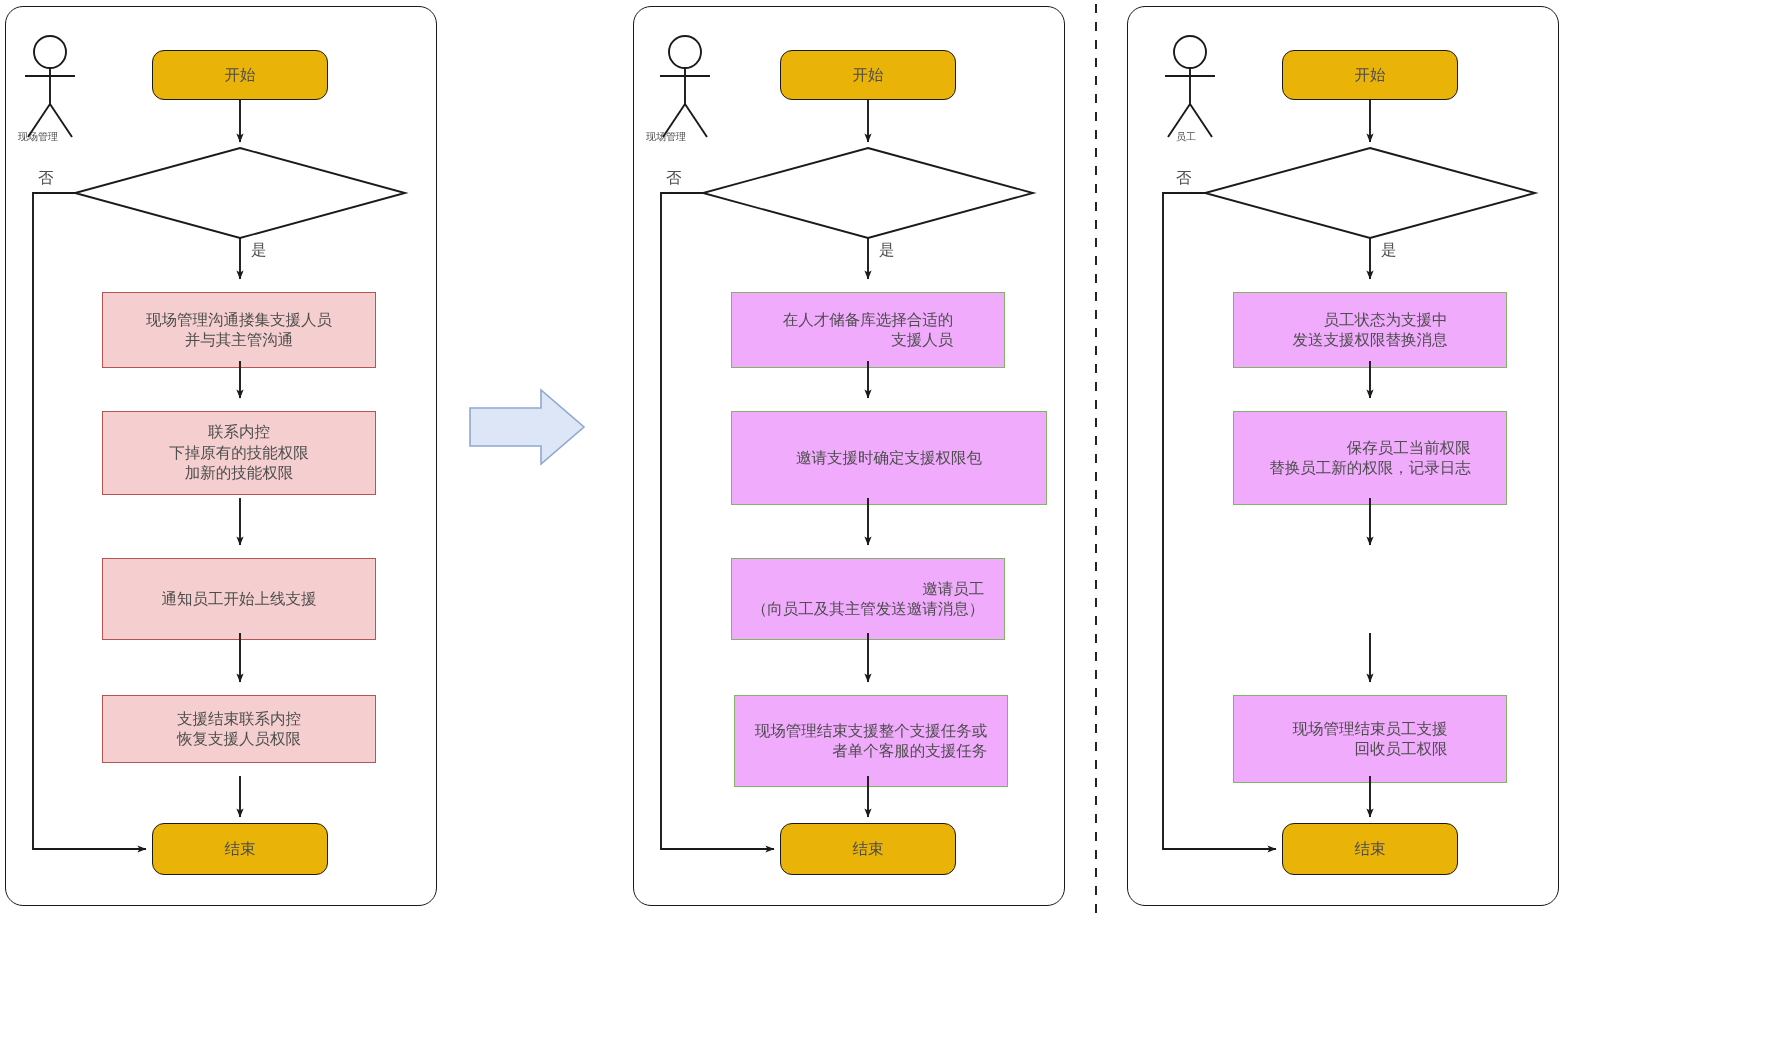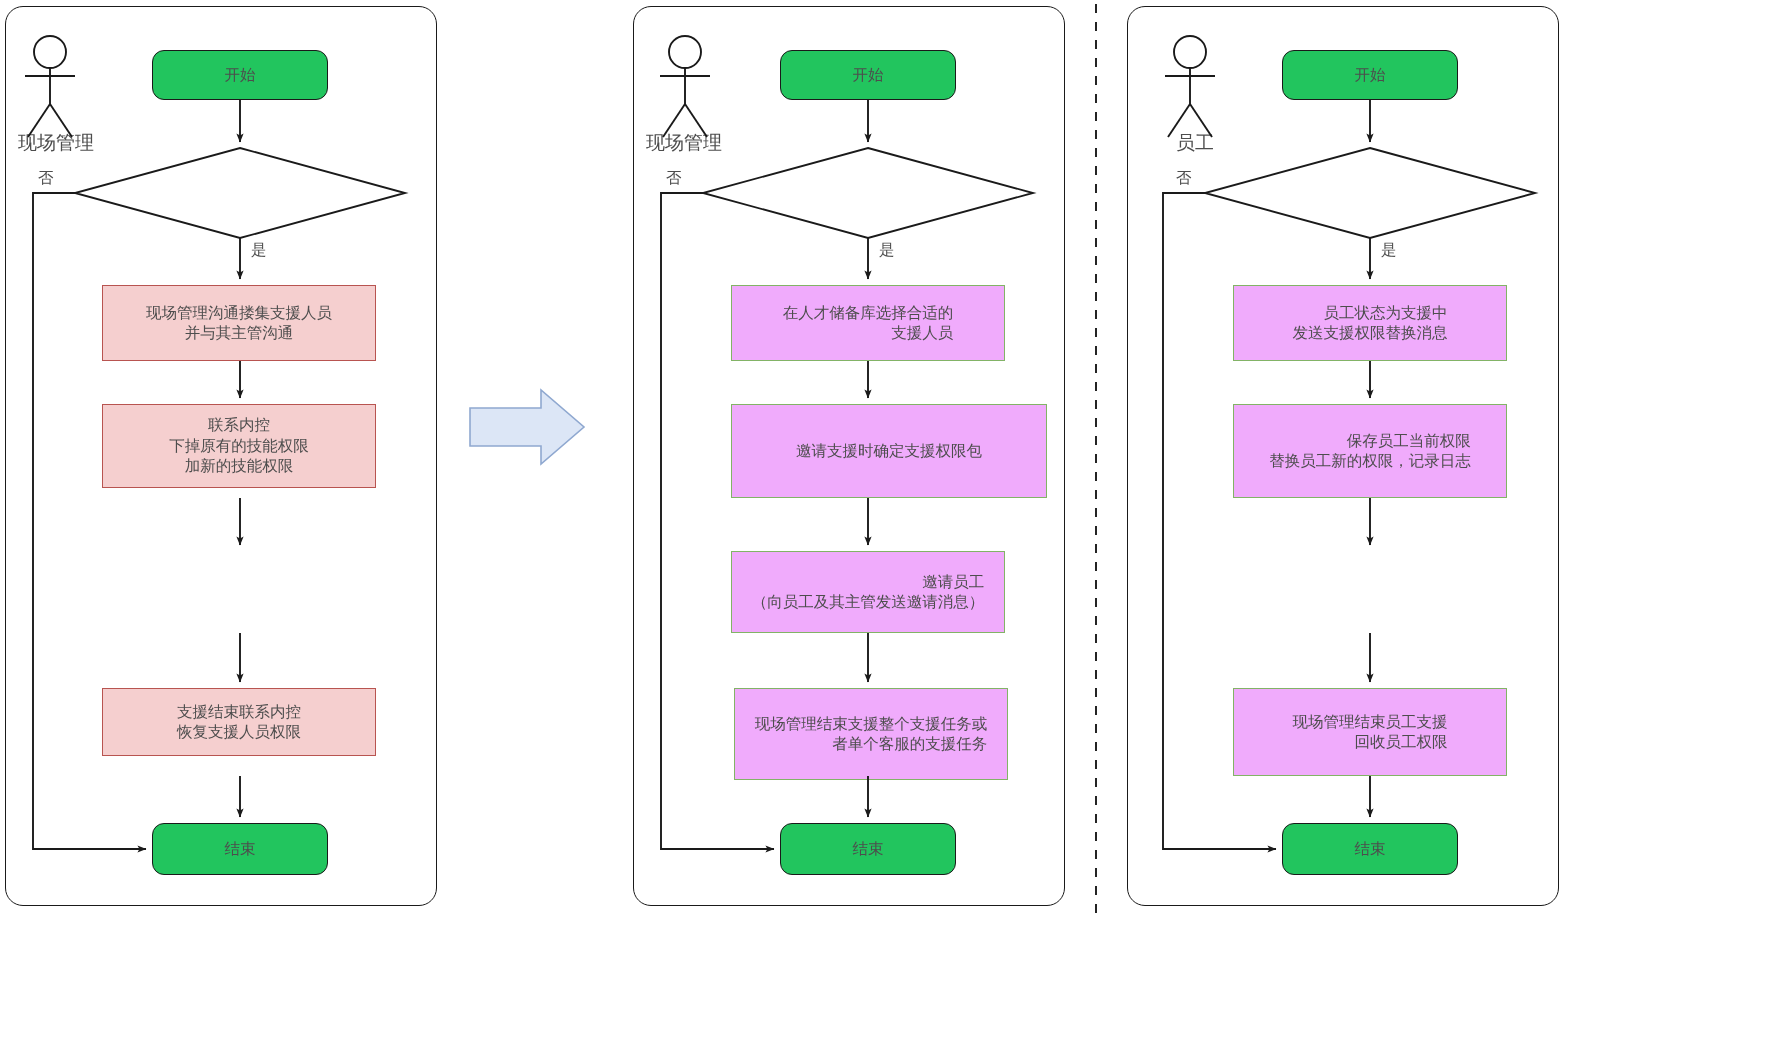--- a/index.html
+++ b/index.html
@@ -2,28 +2,28 @@
 <html><head>
 <meta charset="utf-8">
 <style>
   html,body{margin:0;padding:0;background:#ffffff;}
   body{width:1786px;height:1040px;position:relative;overflow:hidden;
        font-family:"Liberation Serif","DejaVu Serif",serif;color:#4d4d4d;}
   #canvas{position:absolute;left:0;top:0;width:1786px;height:1040px;}
   .lane{position:absolute;border:1.6px solid #1a1a1a;border-radius:18px;background:#ffffff;}
   .node{position:absolute;box-sizing:border-box;display:flex;align-items:center;
         justify-content:center;text-align:center;line-height:1.32;white-space:pre-line;}
-  .terminator{border:1.8px solid #1a1a1a;border-radius:12px;background:#22c55e;font-size:15.5px;}
-  .process{font-size:15.5px;}
+  .terminator{border:1.8px solid #1a1a1a;border-radius:12px;background:#eab308;font-size:15.5px;}
+  .process{font-size:15.5px;margin-top:7px;}
   .process.red{background:#f5cfcf;border:1.4px solid #b85450;}
   .process.green{background:#f0abfc;border:1.4px solid #82b366;text-align:right;}
   .diamond-label{position:absolute;display:flex;align-items:center;justify-content:center;
         text-align:center;font-size:15.5px;line-height:1.32;white-space:pre-line;
         pointer-events:none;}
-  .actor-label{position:absolute;font-size:19px;white-space:nowrap;}
+  .actor-label{position:absolute;font-size:10px;white-space:nowrap;}
   .edge-label{position:absolute;font-size:15.5px;white-space:nowrap;}
   svg.ov{position:absolute;left:0;top:0;width:1786px;height:1040px;overflow:visible;}
   .ln{stroke:#1a1a1a;stroke-width:1.9px;fill:none;}
   .dia{stroke:#1a1a1a;stroke-width:1.9px;fill:#ffffff;}
   .actor{stroke:#1a1a1a;stroke-width:1.9px;fill:none;}
   .dash{stroke:#1a1a1a;stroke-width:1.9px;fill:none;stroke-dasharray:9 9;}
   .bigarrow{fill:#dce6f6;stroke:#8fa8d0;stroke-width:1.6px;}
 </style>
 </head>
 <body>
@@ -39,20 +39,21 @@
 
   <div class="actor-label" style="left:18px;top:130px;">现场管理</div>
   <div class="edge-label" style="left:38px;top:168px;">否</div>
   <div class="edge-label" style="left:251px;top:240px;">是</div>
 
   <div class="node process red" style="left:102px;top:285px;width:274px;height:76px;">现场管理沟通搂集支援人员
 并与其主管沟通</div>
   <div class="node process red" style="left:102px;top:404px;width:274px;height:84px;">联系内控
 下掉原有的技能权限
 加新的技能权限</div>
+  <div class="node process red" style="left:102px;top:551px;width:274px;height:82px;">通知员工开始上线支援</div>
   <div class="node process red" style="left:102px;top:688px;width:274px;height:68px;">支援结束联系内控
 恢复支援人员权限</div>
 
   <div class="node terminator" style="left:152px;top:823px;width:176px;height:52px;">结束</div>
 
   <div class="lane" style="left:633px;top:6px;width:430px;height:898px;"></div>
 
   <div class="node terminator" style="left:780px;top:50px;width:176px;height:50px;">开始</div>
 
   <div class="diamond-label" style="left:716px;top:160px;width:306px;height:66px;">峰值告警拉群

